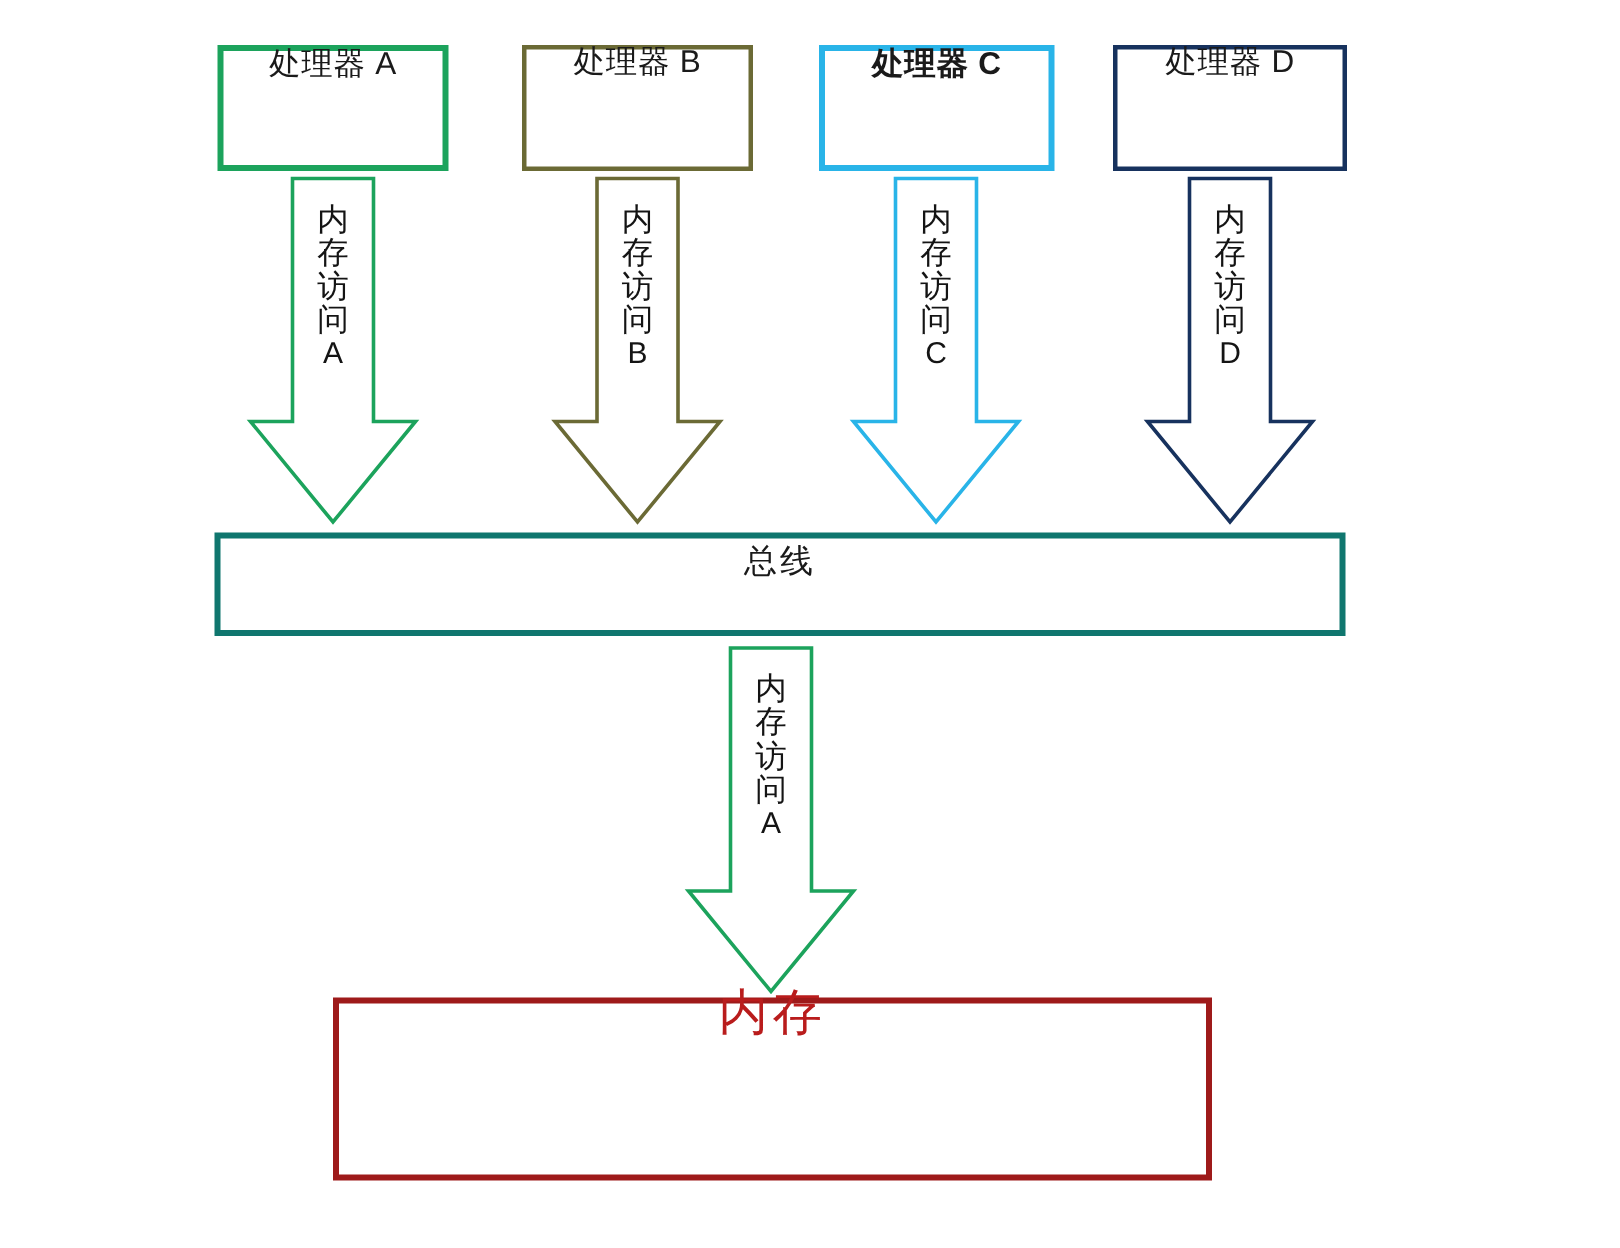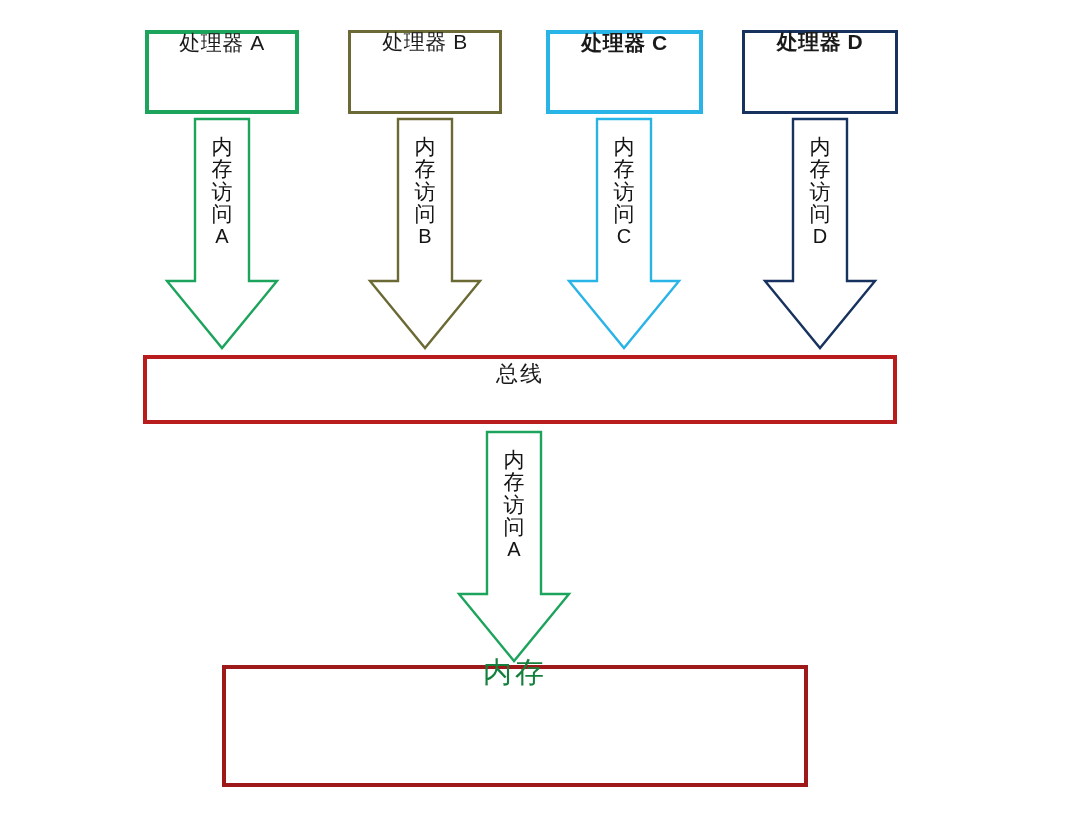--- a/index.html
+++ b/index.html
@@ -42,45 +42,45 @@
     color: #1a1a1a;
     line-height: 1;
     white-space: nowrap;
     letter-spacing: 0.5px;
     margin-top: -2px;
   }
 
   #proc-a { left: 145px; width: 154px; border-color: #1ca35c; }
   #proc-b { left: 348px; width: 154px; border-color: #6b6a35; border-width: 3px; }
   #proc-c { left: 546px; width: 157px; border-color: #29b4e8; font-weight: bold; }
-  #proc-d { left: 742px; width: 156px; border-color: #17325e; border-width: 3px; font-weight: bold; }
+  #proc-d { left: 742px; width: 156px; border-color: #17325e; border-width: 3px; }
 
   #bus-box {
     left: 143px;
     top: 355px;
     width: 754px;
     height: 69px;
-    border: 4px solid #b91c1c;
+    border: 4px solid #0f766e;
   }
   #bus-label {
     font-size: 22px;
     color: #1a1a1a;
     letter-spacing: 2px;
   }
 
   #memory-box {
     left: 222px;
     top: 665px;
     width: 586px;
     height: 122px;
     border: 4px solid #9e1a1a;
   }
   #memory-label {
-    font-size: 29px;
-    color: #15803d;
+    font-size: 33px;
+    color: #b91c1c;
     letter-spacing: 3px;
     margin-top: -16px;
   }
 
   
   .arrow-svg {
     position: absolute;
     overflow: visible;
   }
   .arrow-shape {

